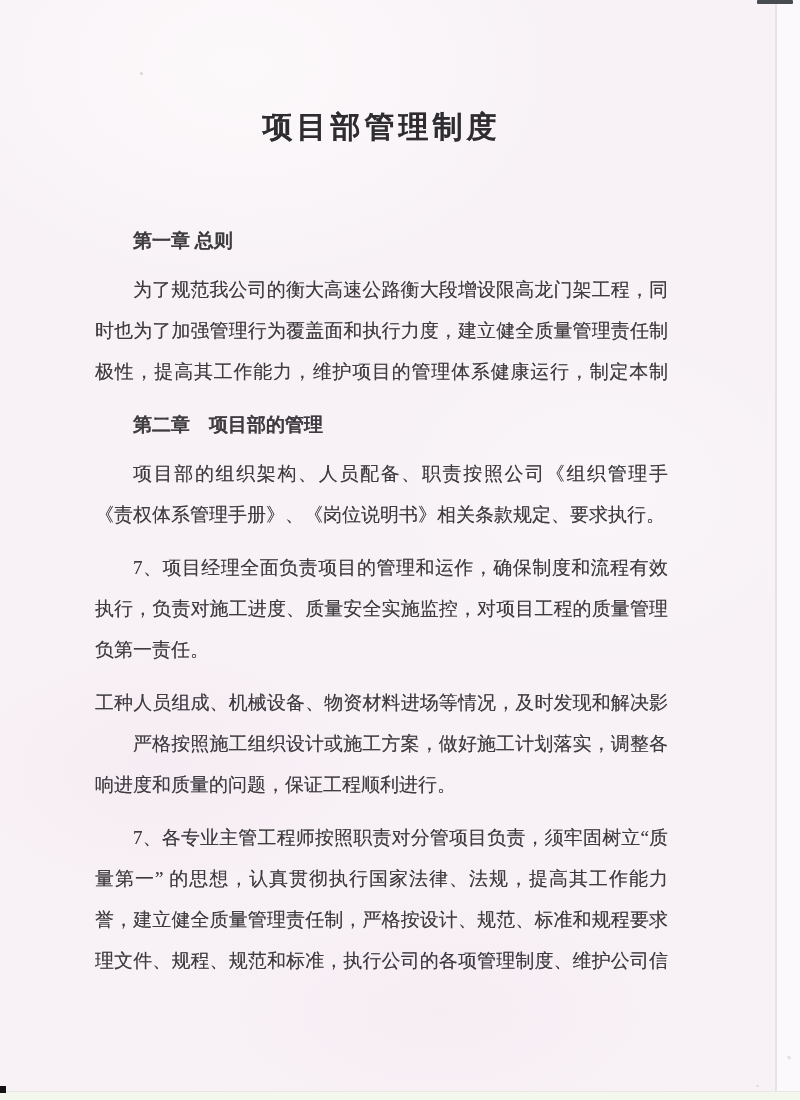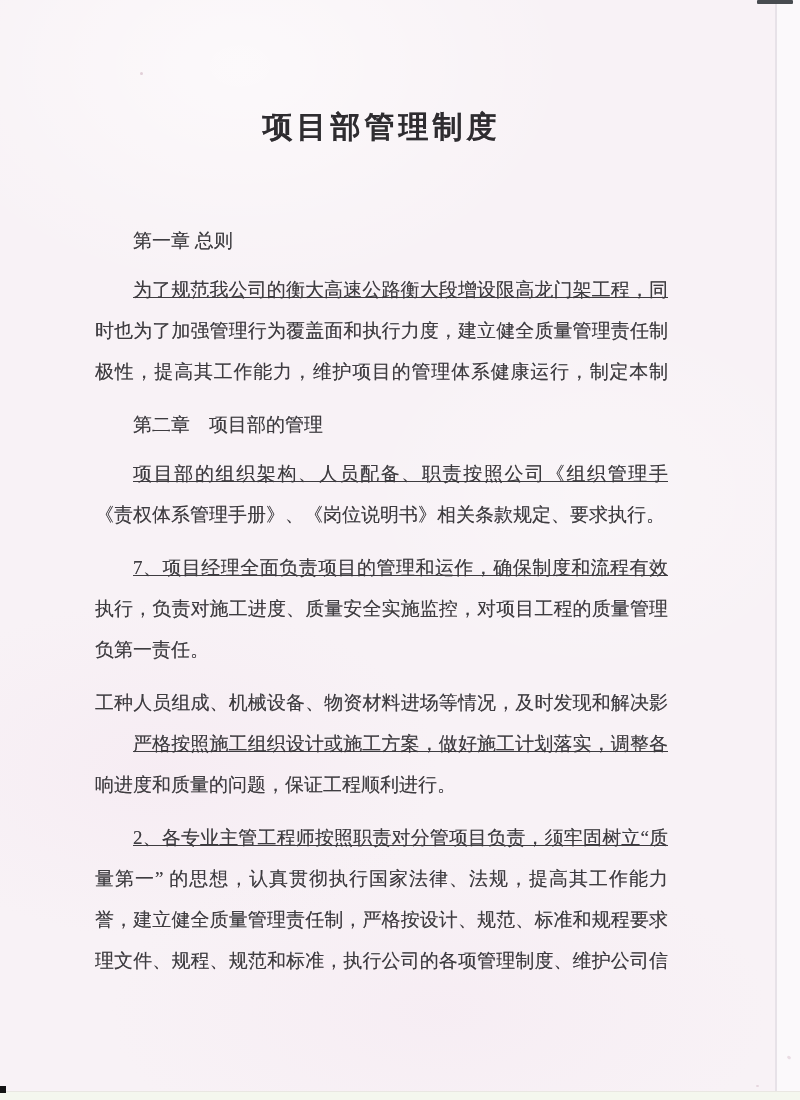--- a/index.html
+++ b/index.html
@@ -47,31 +47,31 @@
     text-shadow:0 0 .4px rgba(62,60,64,.55);
   }
   .doc-title{
     margin:106px 0 72px 0;
     text-align:center;
     font-size:30px;line-height:42px;font-weight:bold;
     letter-spacing:4px;
     color:var(--title);
   }
   .heading{
-    font-weight:normal;
+    font-weight:bold;
     line-height:41px;
     padding-left:38px;
     margin:0 0 8px 0;
   }
   .para{margin:0 0 12px 0;}
   .line{
     line-height:41px;height:41px;overflow:hidden;
     text-align:justify;
   }
-  .line.first{text-indent:38px;text-decoration:underline;}
+  .line.first{text-indent:38px;}
   .line.just{text-align-last:justify;}
 </style>
 </head>
 <body>
 
 <div class="scan-page"></div>
 
 <div class="page-edge-line"></div>
 <div class="right-strip"></div>
 <div class="top-right-mark"></div>
@@ -99,19 +99,19 @@
         <div class="line first just">7、项目经理全面负责项目的管理和运作，确保制度和流程有效</div>
         <div class="line just">执行，负责对施工进度、质量安全实施监控，对项目工程的质量管理</div>
         <div class="line">负第一责任。</div>
       </div>
       <div class="para">
         <div class="line just">工种人员组成、机械设备、物资材料进场等情况，及时发现和解决影</div>
         <div class="line first just">严格按照施工组织设计或施工方案，做好施工计划落实，调整各</div>
         <div class="line">响进度和质量的问题，保证工程顺利进行。</div>
       </div>
       <div class="para">
-        <div class="line first just">2、各专业主管工程师按照职责对分管项目负责，须牢固树立“质</div>
+        <div class="line first just">7、各专业主管工程师按照职责对分管项目负责，须牢固树立“质</div>
         <div class="line just">量第一” 的思想，认真贯彻执行国家法律、法规，提高其工作能力</div>
         <div class="line just">誉，建立健全质量管理责任制，严格按设计、规范、标准和规程要求</div>
         <div class="line just">理文件、规程、规范和标准，执行公司的各项管理制度、维护公司信</div>
       </div>
     </div>
 </div>
 
 </body></html>

